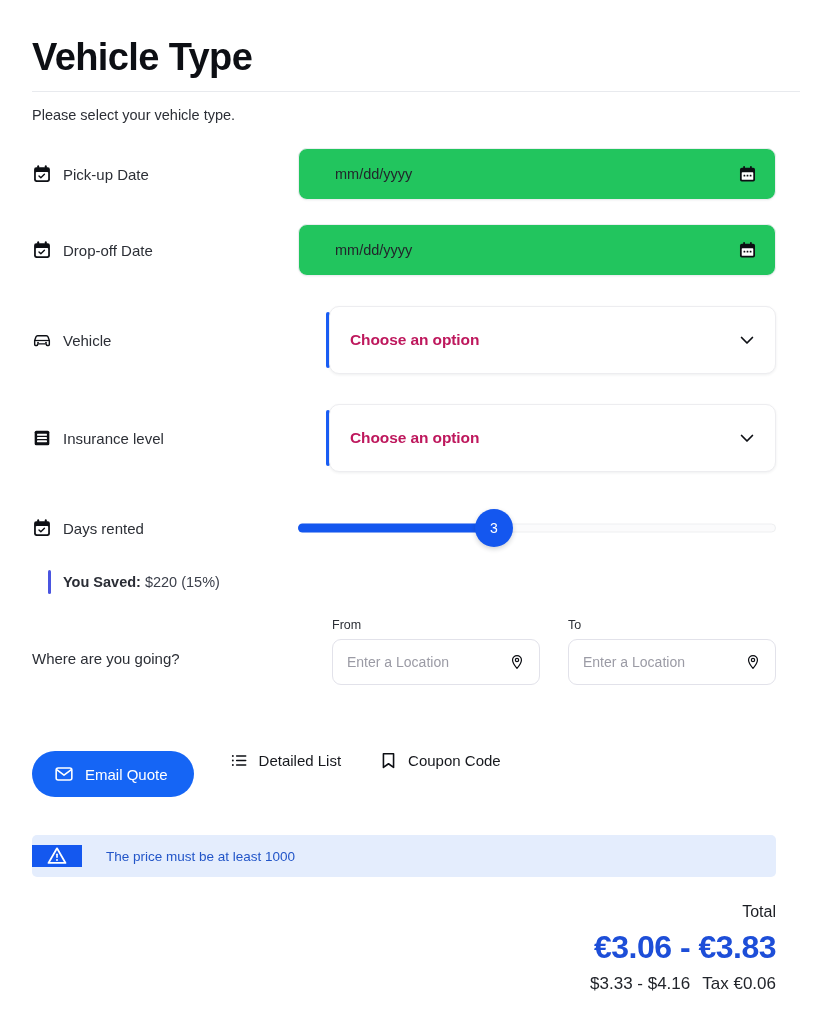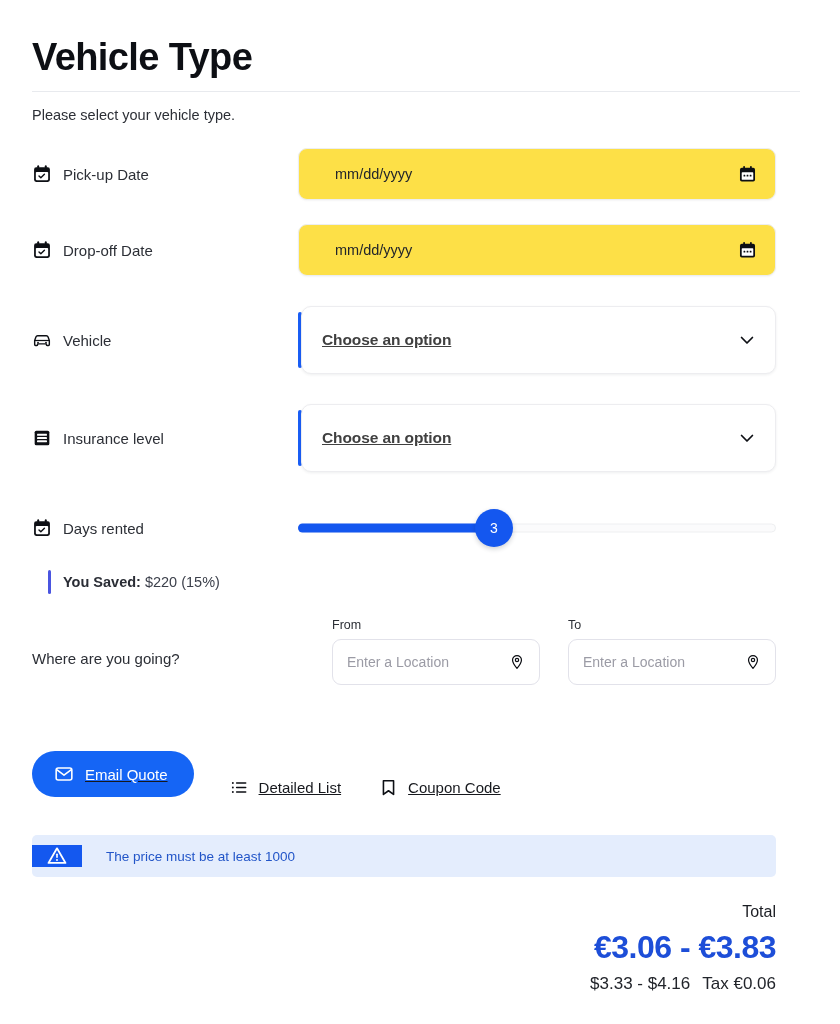--- a/index.html
+++ b/index.html
@@ -70,21 +70,21 @@
 
   .ico { flex: 0 0 auto; display: block; }
 
   
   .row-date { margin-top: 24px; height: 52px; }
 
   .date-field {
     position: relative;
     flex: 1;
     height: 52px;
-    background: #fde047;
+    background: #22c55e;
     border: 1px solid #eceef1;
     border-radius: 9px;
     box-shadow: 0 1px 2px rgba(16,24,40,0.045);
     display: flex;
     align-items: center;
     padding: 0 46px 0 36px;
   }
 
   .date-field .ph {
     font-size: 14.5px;
@@ -92,21 +92,21 @@
   }
 
   .date-field .cal-ico {
     position: absolute;
     right: 18px;
     top: 50%;
     transform: translateY(-50%);
   }
 
   
-  .row-select { margin-top: 30px; height: 68px; }
+  .row-select { margin-top: 30px; height: 68px; gap: 28px; }
 
   .select-wrap {
     position: relative;
     flex: 1;
     height: 68px;
     display: flex;
     align-items: center;
   }
 
   .select-accent {
@@ -130,23 +130,22 @@
     border-radius: 10px;
     box-shadow: 0 1px 3px rgba(16,24,40,0.07);
     display: flex;
     align-items: center;
     padding: 0 46px 0 20px;
   }
 
   .select-box .sel-text {
     font-size: 15.5px;
     font-weight: 700;
-    color: #404040;
+    color: #be185d;
     letter-spacing: -0.1px;
-    text-decoration: underline;
   }
 
   .select-box .chev {
     position: absolute;
     right: 18px;
     top: 50%;
     transform: translateY(-50%);
   }
 
   
@@ -274,22 +273,21 @@
     position: absolute;
     right: 14px;
     top: 50%;
     transform: translateY(-50%);
   }
 
   
   .actions {
     margin-top: 66px;
     display: flex;
-    align-items: flex-end;
-    text-decoration: underline;
+    align-items: flex-start;
   }
 
   .btn-primary {
     display: inline-flex;
     align-items: center;
     gap: 11px;
     height: 46px;
     padding: 0 26px 0 22px;
     border: none;
     border-radius: 23px;

